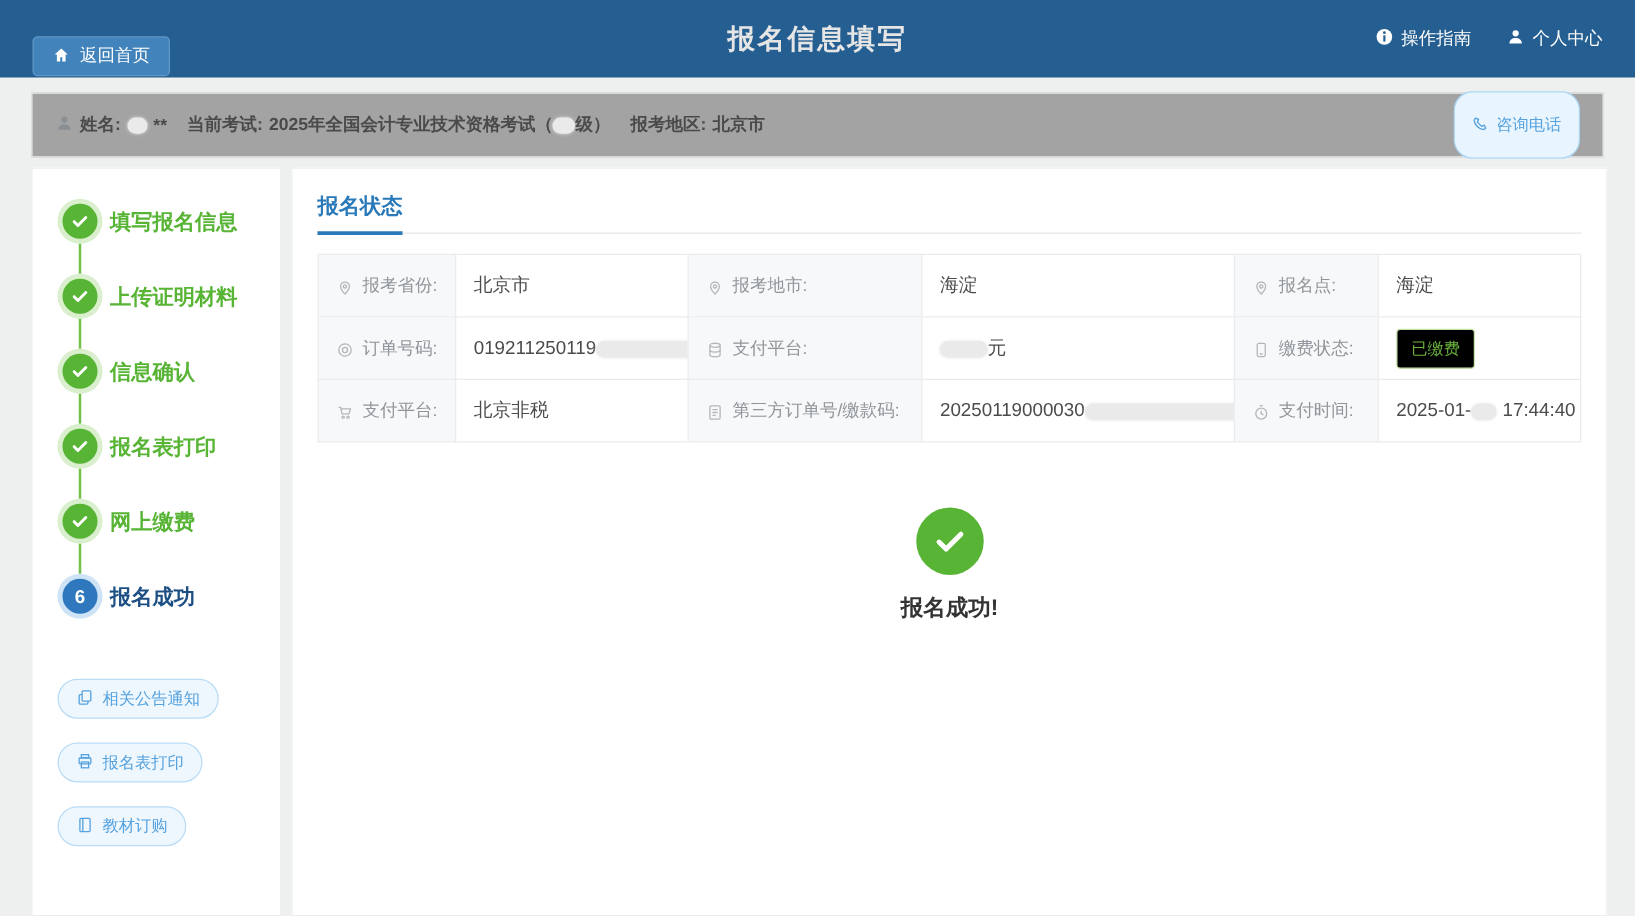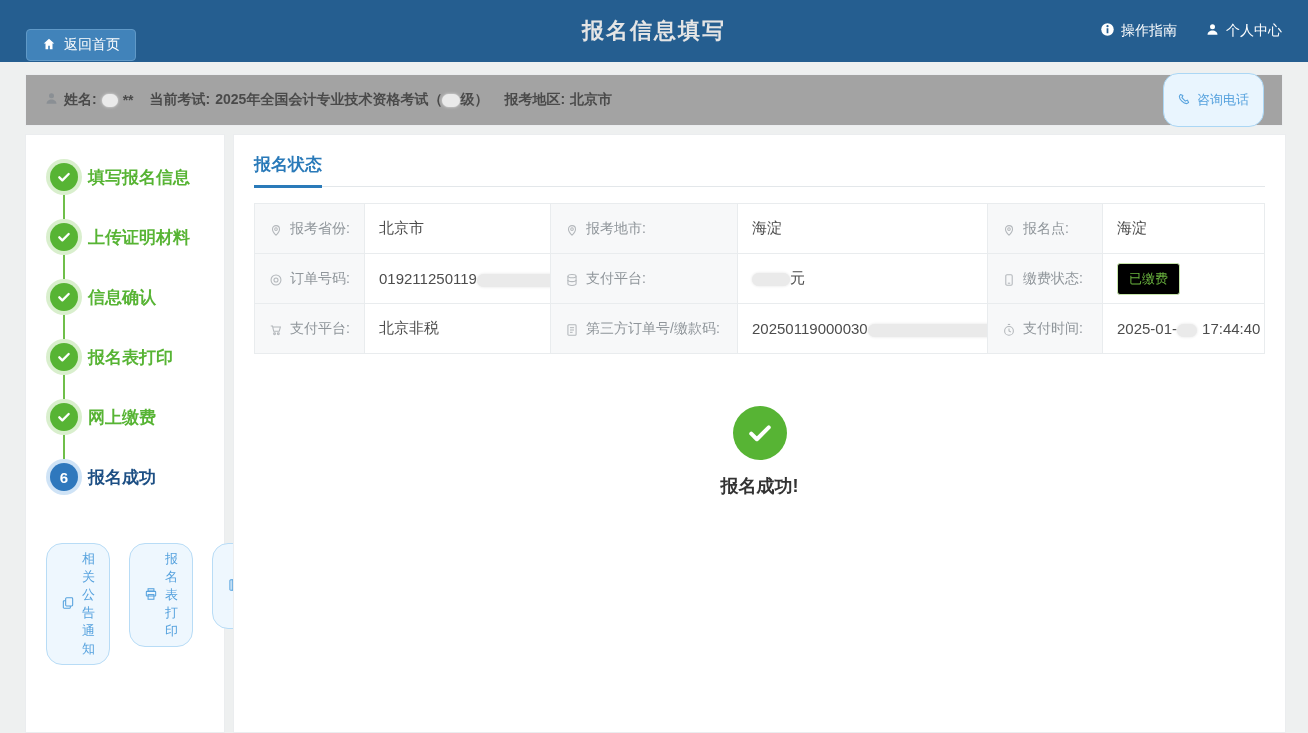--- a/index.html
+++ b/index.html
@@ -58,21 +58,21 @@
   }
   .halo-inner {
     width:28px; height:28px; border-radius:50%; background:#57b434;
     display:flex; align-items:center; justify-content:center;
     color:#fff; font-size:15px; font-weight:bold;
   }
   .step-label { color:#57b434; font-size:17px; font-weight:bold; }
   .step.current .halo { background:#cfe3f6; }
   .step.current .halo-inner { background:#2f78bd; }
   .step.current .step-label { color:#1d4f84; }
-  .side-buttons { margin-top:48px; display:flex; flex-direction:row; align-items:flex-start; gap:19px; }
+  .side-buttons { margin-top:48px; display:flex; flex-direction:column; align-items:flex-start; gap:19px; }
   .side-btn {
     display:inline-flex; align-items:center; gap:7px;
     color:#56a2de; background:#eef7fe; border:1px solid #b8dcf6;
     border-radius:16px; padding:6px 14px; font-size:13px; cursor:pointer;
   }
   
   .content { flex:1; background:#fff; border:1px solid #ebedef; padding:18px 20px; }
   .tabbar { border-bottom:1px solid #e3e7ea; }
   .tab {
     display:inline-block; color:#2a7ab9; font-size:17px; font-weight:bold;

